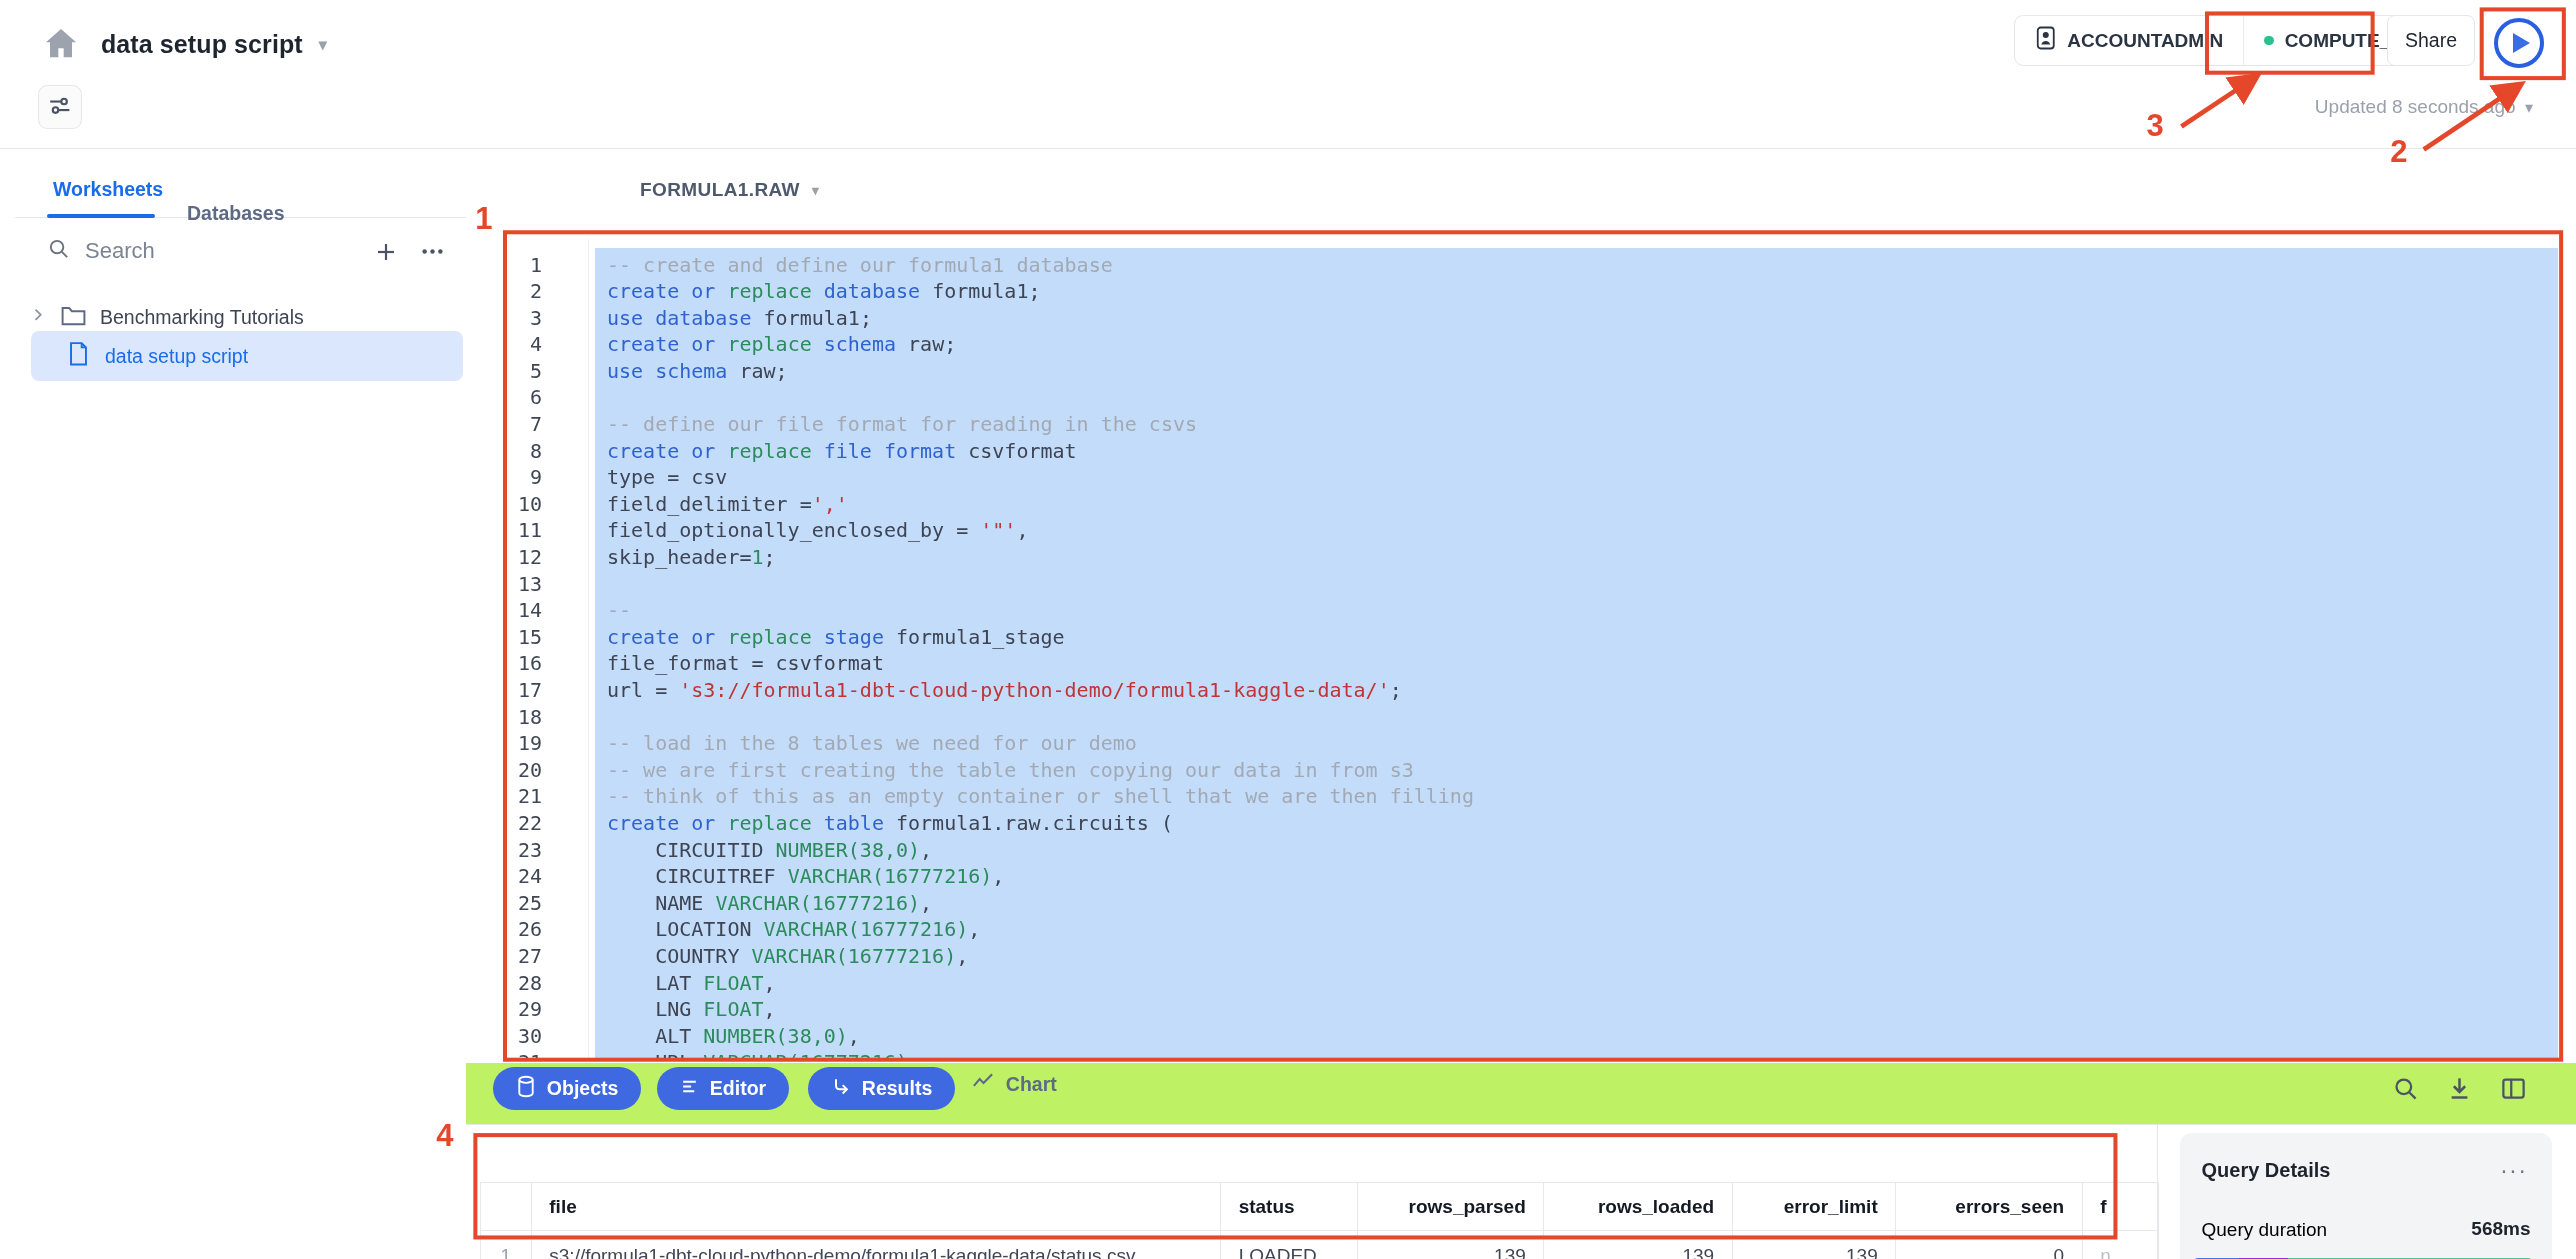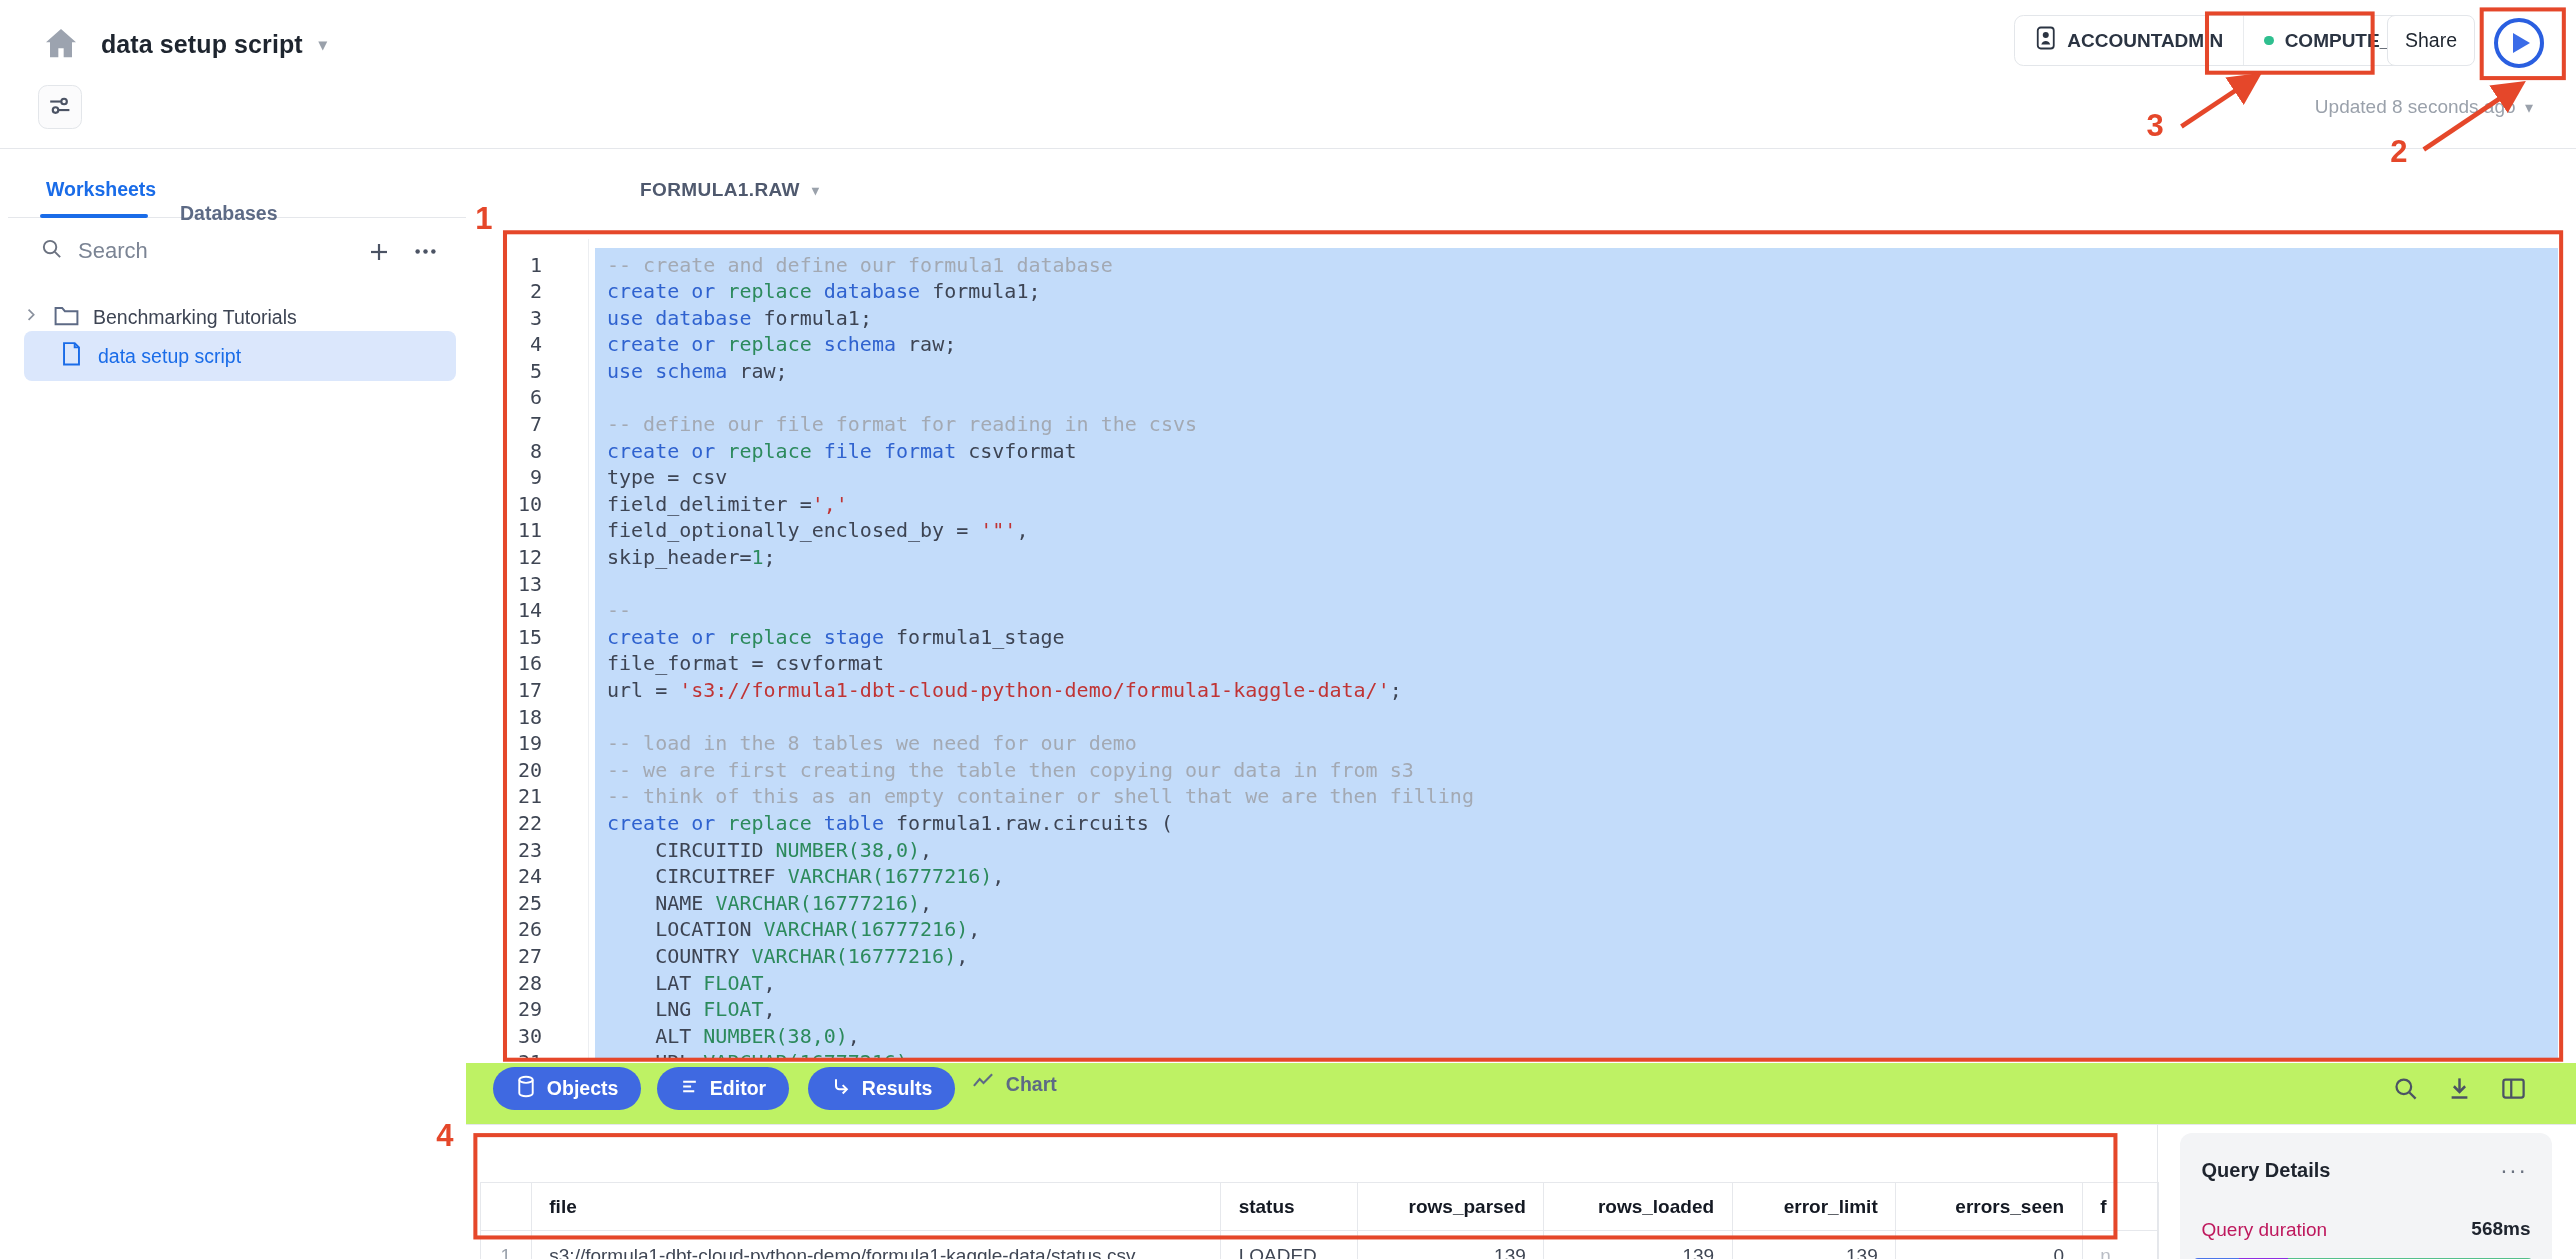--- a/index.html
+++ b/index.html
@@ -28,21 +28,21 @@
     display:flex; align-items:center; justify-content:center; cursor:pointer; }
   .run-btn { position:absolute; left:2494px; top:18px; width:50px; height:50px; border-radius:50%;
     background:#fff; border:4px solid #2a5fe0; display:flex; align-items:center;
     justify-content:center; cursor:pointer; }
   .run-tri { width:0; height:0; border-left:17.5px solid #3b6ce8; border-top:10.8px solid transparent;
     border-bottom:10.8px solid transparent; margin-left:4px; }
   .updated { position:absolute; right:43px; top:96px; font-size:19px; color:#9aa1ab;
     display:flex; align-items:center; gap:9.4px; cursor:pointer; }
 
   
-  #sidebar { position:absolute; left:8px; top:151px; width:539px; height:1108px; background:#fff;
+  #sidebar { position:absolute; left:15px; top:151px; width:539px; height:1108px; background:#fff;
     border-right:1.3px solid #e5e7eb; }
   .side-tabs { position:absolute; left:0; top:0; width:100%; height:67px;
     border-bottom:1.3px solid #e5e7eb; }
   .tab { position:absolute; top:27px; font-size:19.5px; font-weight:700; cursor:pointer; }
   .tab.active { color:#1a6ce8; }
   .tab.idle { color:#5d6a85; }
   .tab-underline { position:absolute; left:32px; top:63px; width:108px; height:4px;
     background:#1a6ce8; border-radius:2px; }
   .search-row { position:absolute; left:0; top:79px; width:100%; height:47px; }
   .search-box { position:absolute; left:32px; top:6.7px; display:flex; align-items:center; gap:15px;
@@ -100,21 +100,21 @@
   #pane-divider { position:absolute; left:1691px; top:974px; width:1.3px; bottom:0;
     background:#e5e7eb; }
 
   
   #qpanel { position:absolute; left:1714px; top:982px; width:372px; height:148px;
     background:#f3f4f6; border-radius:12px; }
   .qtitle { position:absolute; left:21.5px; top:25.6px; font-size:20px; font-weight:700;
     color:#1e242e; }
   .qdots { position:absolute; right:24px; top:19px; font-size:23px; color:#6b7280;
     letter-spacing:2.7px; cursor:pointer; }
-  .qlabel { position:absolute; left:21.5px; top:86px; font-size:19px; color:#be185d; }
+  .qlabel { position:absolute; left:21.5px; top:86px; font-size:19px; color:#000000; }
   .qvalue { position:absolute; right:21.5px; top:85px; font-size:19px; font-weight:700;
     color:#1e242e; }
   .qbar { position:absolute; left:13.5px; top:125px; width:338px; height:17.5px; display:flex;
     border-radius:4px 4px 0 0; overflow:hidden; }
   .qbar > div { height:100%; }
 
   
   #anno { position:absolute; left:0; top:0; width:2576px; height:1259px; pointer-events:none; }
   #anno text { font-family:"Liberation Sans", sans-serif; font-weight:700; font-size:46px;
     fill:#e5472a; }

